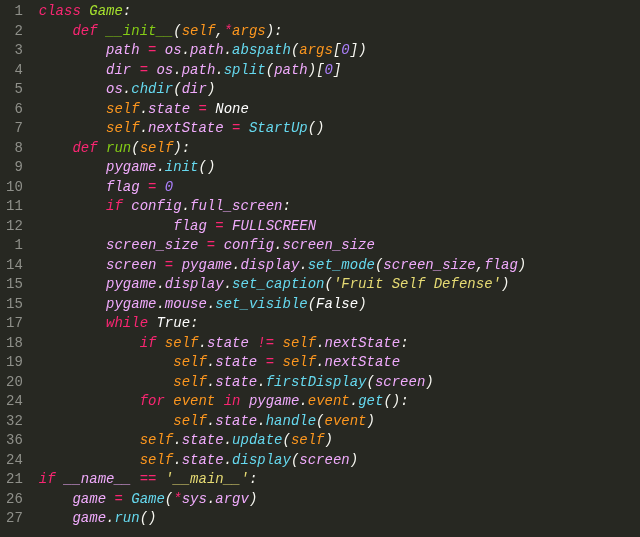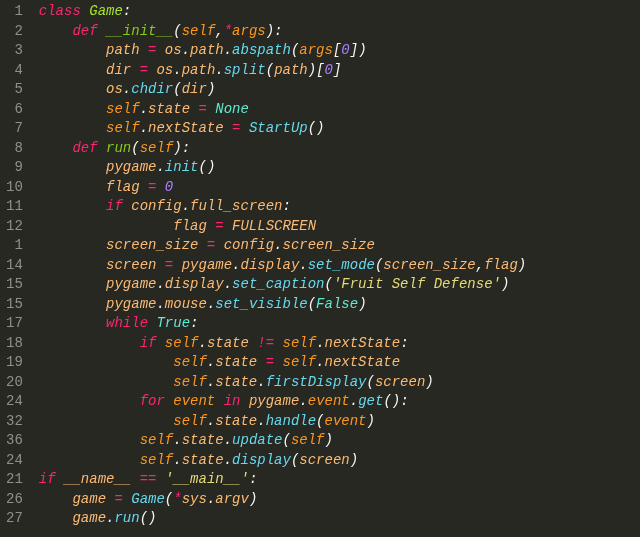--- a/index.html
+++ b/index.html
@@ -27,23 +27,23 @@
   }
   .gutter .ln { height: 19.5px; }
   .code { white-space: pre; padding-left: 6px; }
   .line { height: 19.5px; }
   .kw { color: #f92672; }    
   .cls { color: #a6e22e; }   
   .fn { color: #84cc16; }    
   .op { color: #f92672; }    
   .str { color: #e6db74; }   
   .num { color: #ae81ff; }   
-  .const { color: #5eead4; } 
+  .const { color: #ffffff; } 
   .self { color: #fd971f; }  
-  .name { color: #fdba74; }  
+  .name { color: #f0abfc; }  
   .call { color: #66d9ef; }  
   .p { color: #f8f8f2; }     
 </style>
 </head>
 <body>
 
 <div class="editor">
   <div class="gutter">
       <div class="ln">1</div>
       <div class="ln">2</div>

